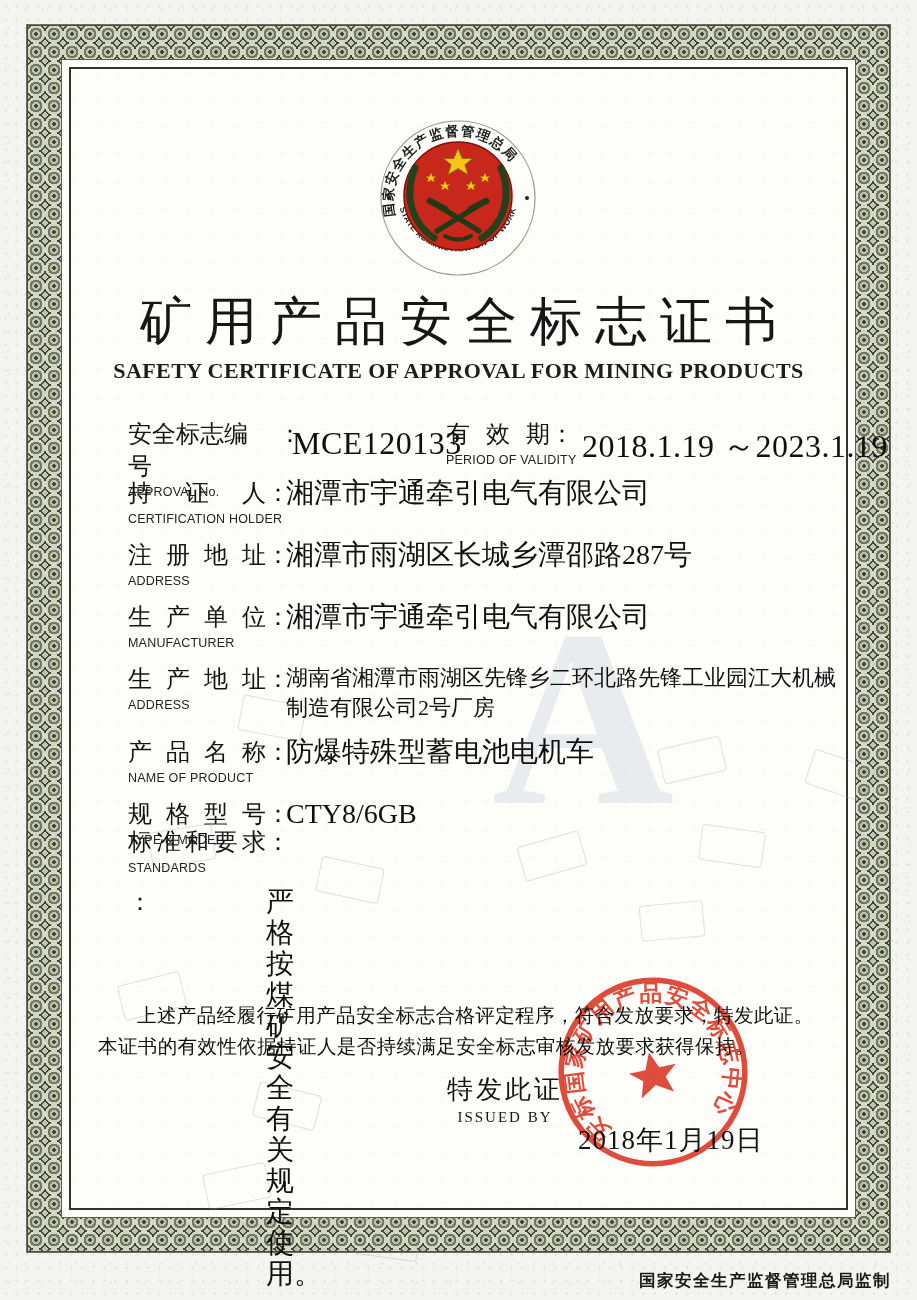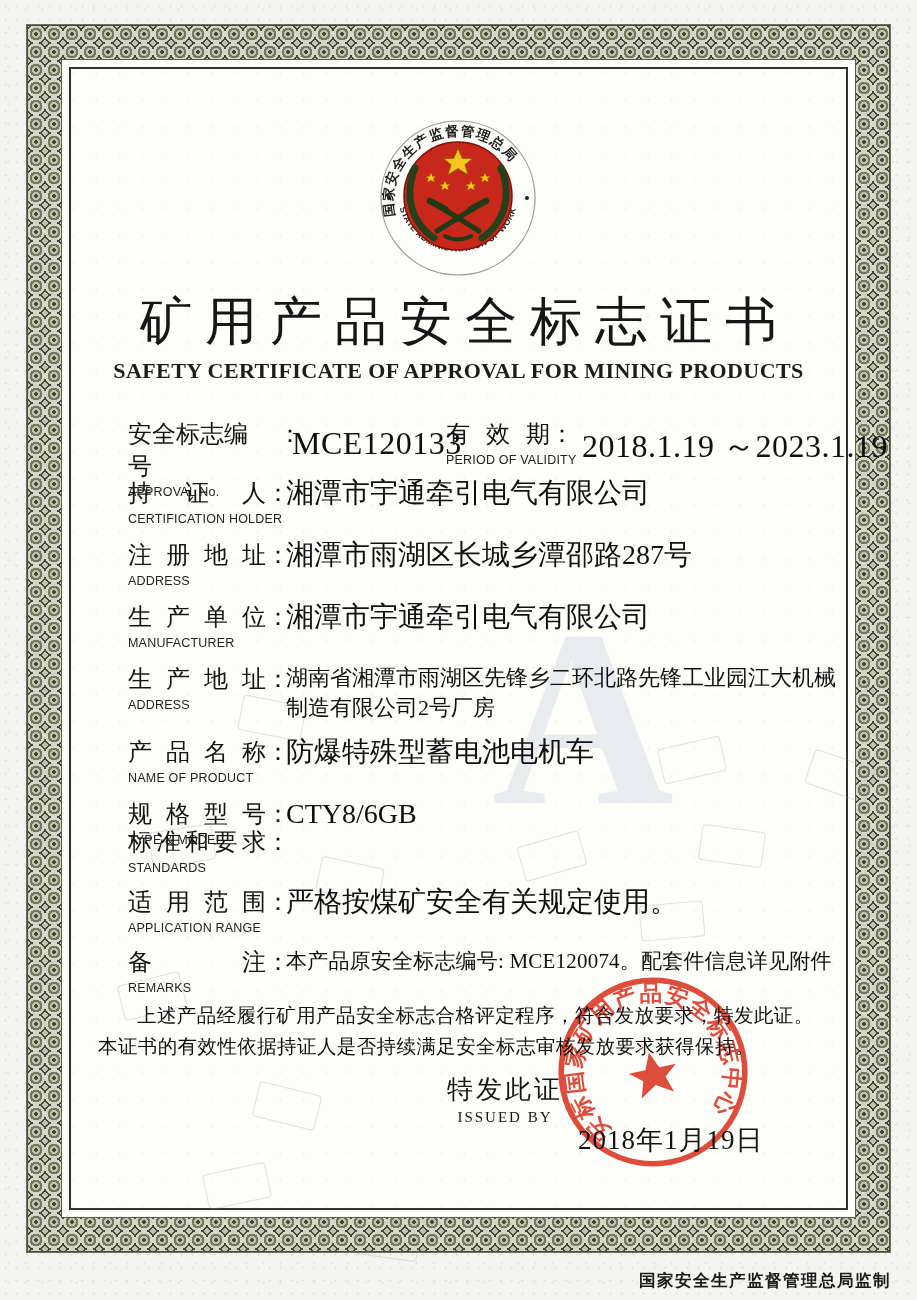--- a/index.html
+++ b/index.html
@@ -199,24 +199,20 @@
 
   <div class="fields2 g2">
     <div class="row">
       <div class="labcell">
           <span class="cnlab just">标准和要求</span>
         <div class="sublab">STANDARDS</div>
         </div>
       <span class="colon">：</span>
     </div>
     <div class="row">
-      <div class="labcell">
-          <span class="cnlab just">适用范围</span>
-        <div class="sublab">APPLICATION RANGE</div>
-        </div>
       <span class="colon">：</span>
       <div class="val">严格按煤矿安全有关规定使用。</div>
     </div>
     <div class="row">
       <div class="labcell">
           <span class="cnlab just">备注</span>
         <div class="sublab">REMARKS</div>
         </div>
       <span class="colon">：</span>
       <div class="val val-remarks">本产品原安全标志编号: MCE120074。配套件信息详见附件</div>

